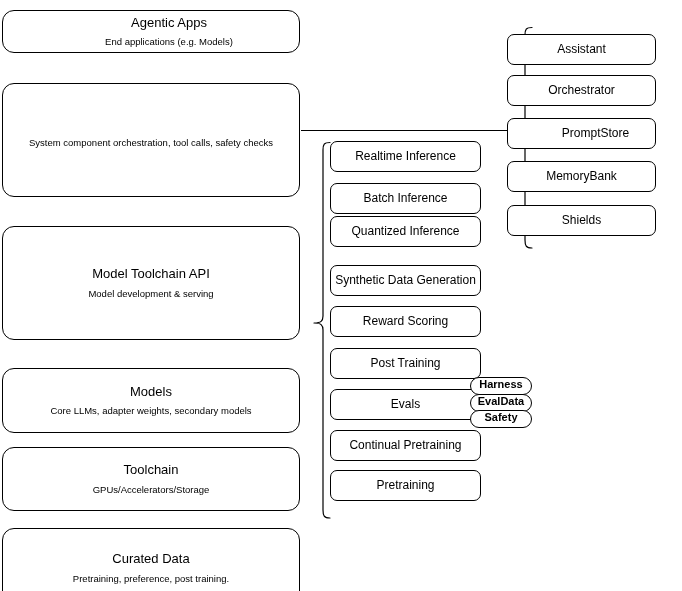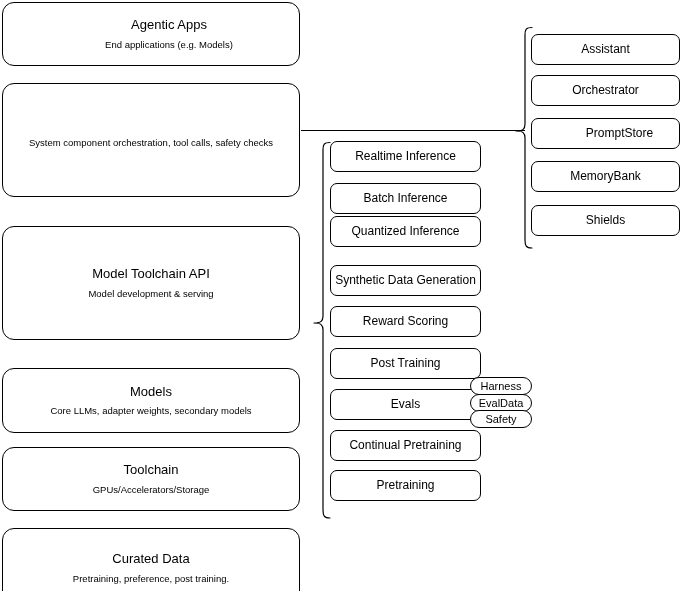--- a/index.html
+++ b/index.html
@@ -63,45 +63,46 @@
     width: 151px;
     height: 31px;
     border-radius: 7px;
     font-size: 12px;
     white-space: nowrap;
     z-index: 3;
   }
 
   
   .sys-box {
-    left: 531px;
+    left: 507px;
     width: 149px;
     height: 31px;
     border-radius: 7px;
     font-size: 12px;
     white-space: nowrap;
     z-index: 3;
   }
 
   
   .pill {
     position: absolute;
     box-sizing: border-box;
     background: #ffffff;
     border: 1.4px solid #000000;
     border-radius: 999px;
     display: flex;
-    align-items: center;
+    align-items: flex-start;
     justify-content: center;
     font-size: 11px;
     white-space: nowrap;
     z-index: 6;
     left: 470px;
     width: 62px;
     height: 18px;
+    font-weight: bold;
   }
 
   
   .connector-line {
     position: absolute;
     background: #000000;
     height: 1px;
     z-index: 1;
   }
 
@@ -109,21 +110,21 @@
     position: absolute;
     z-index: 2;
   }
   .brace svg { display: block; }
 </style>
 </head>
 <body>
 
 <div id="diagram">
 
-  <div class="box layer-box" style="top:2px; height:64px;padding-left:36px;">
+  <div class="box layer-box" style="top:10px; height:43px;padding-left:36px;">
     <div class="layer-title">Agentic Apps</div>
     <div class="layer-sub">End applications (e.g. Models)</div>
   </div>
 
   <div class="box layer-box" style="top:83px; height:114px;">
     <div class="layer-sub">System component orchestration, tool calls, safety checks</div>
   </div>
 
   <div class="box layer-box" style="top:226px; height:114px;">
     <div class="layer-title">Model Toolchain API</div>

